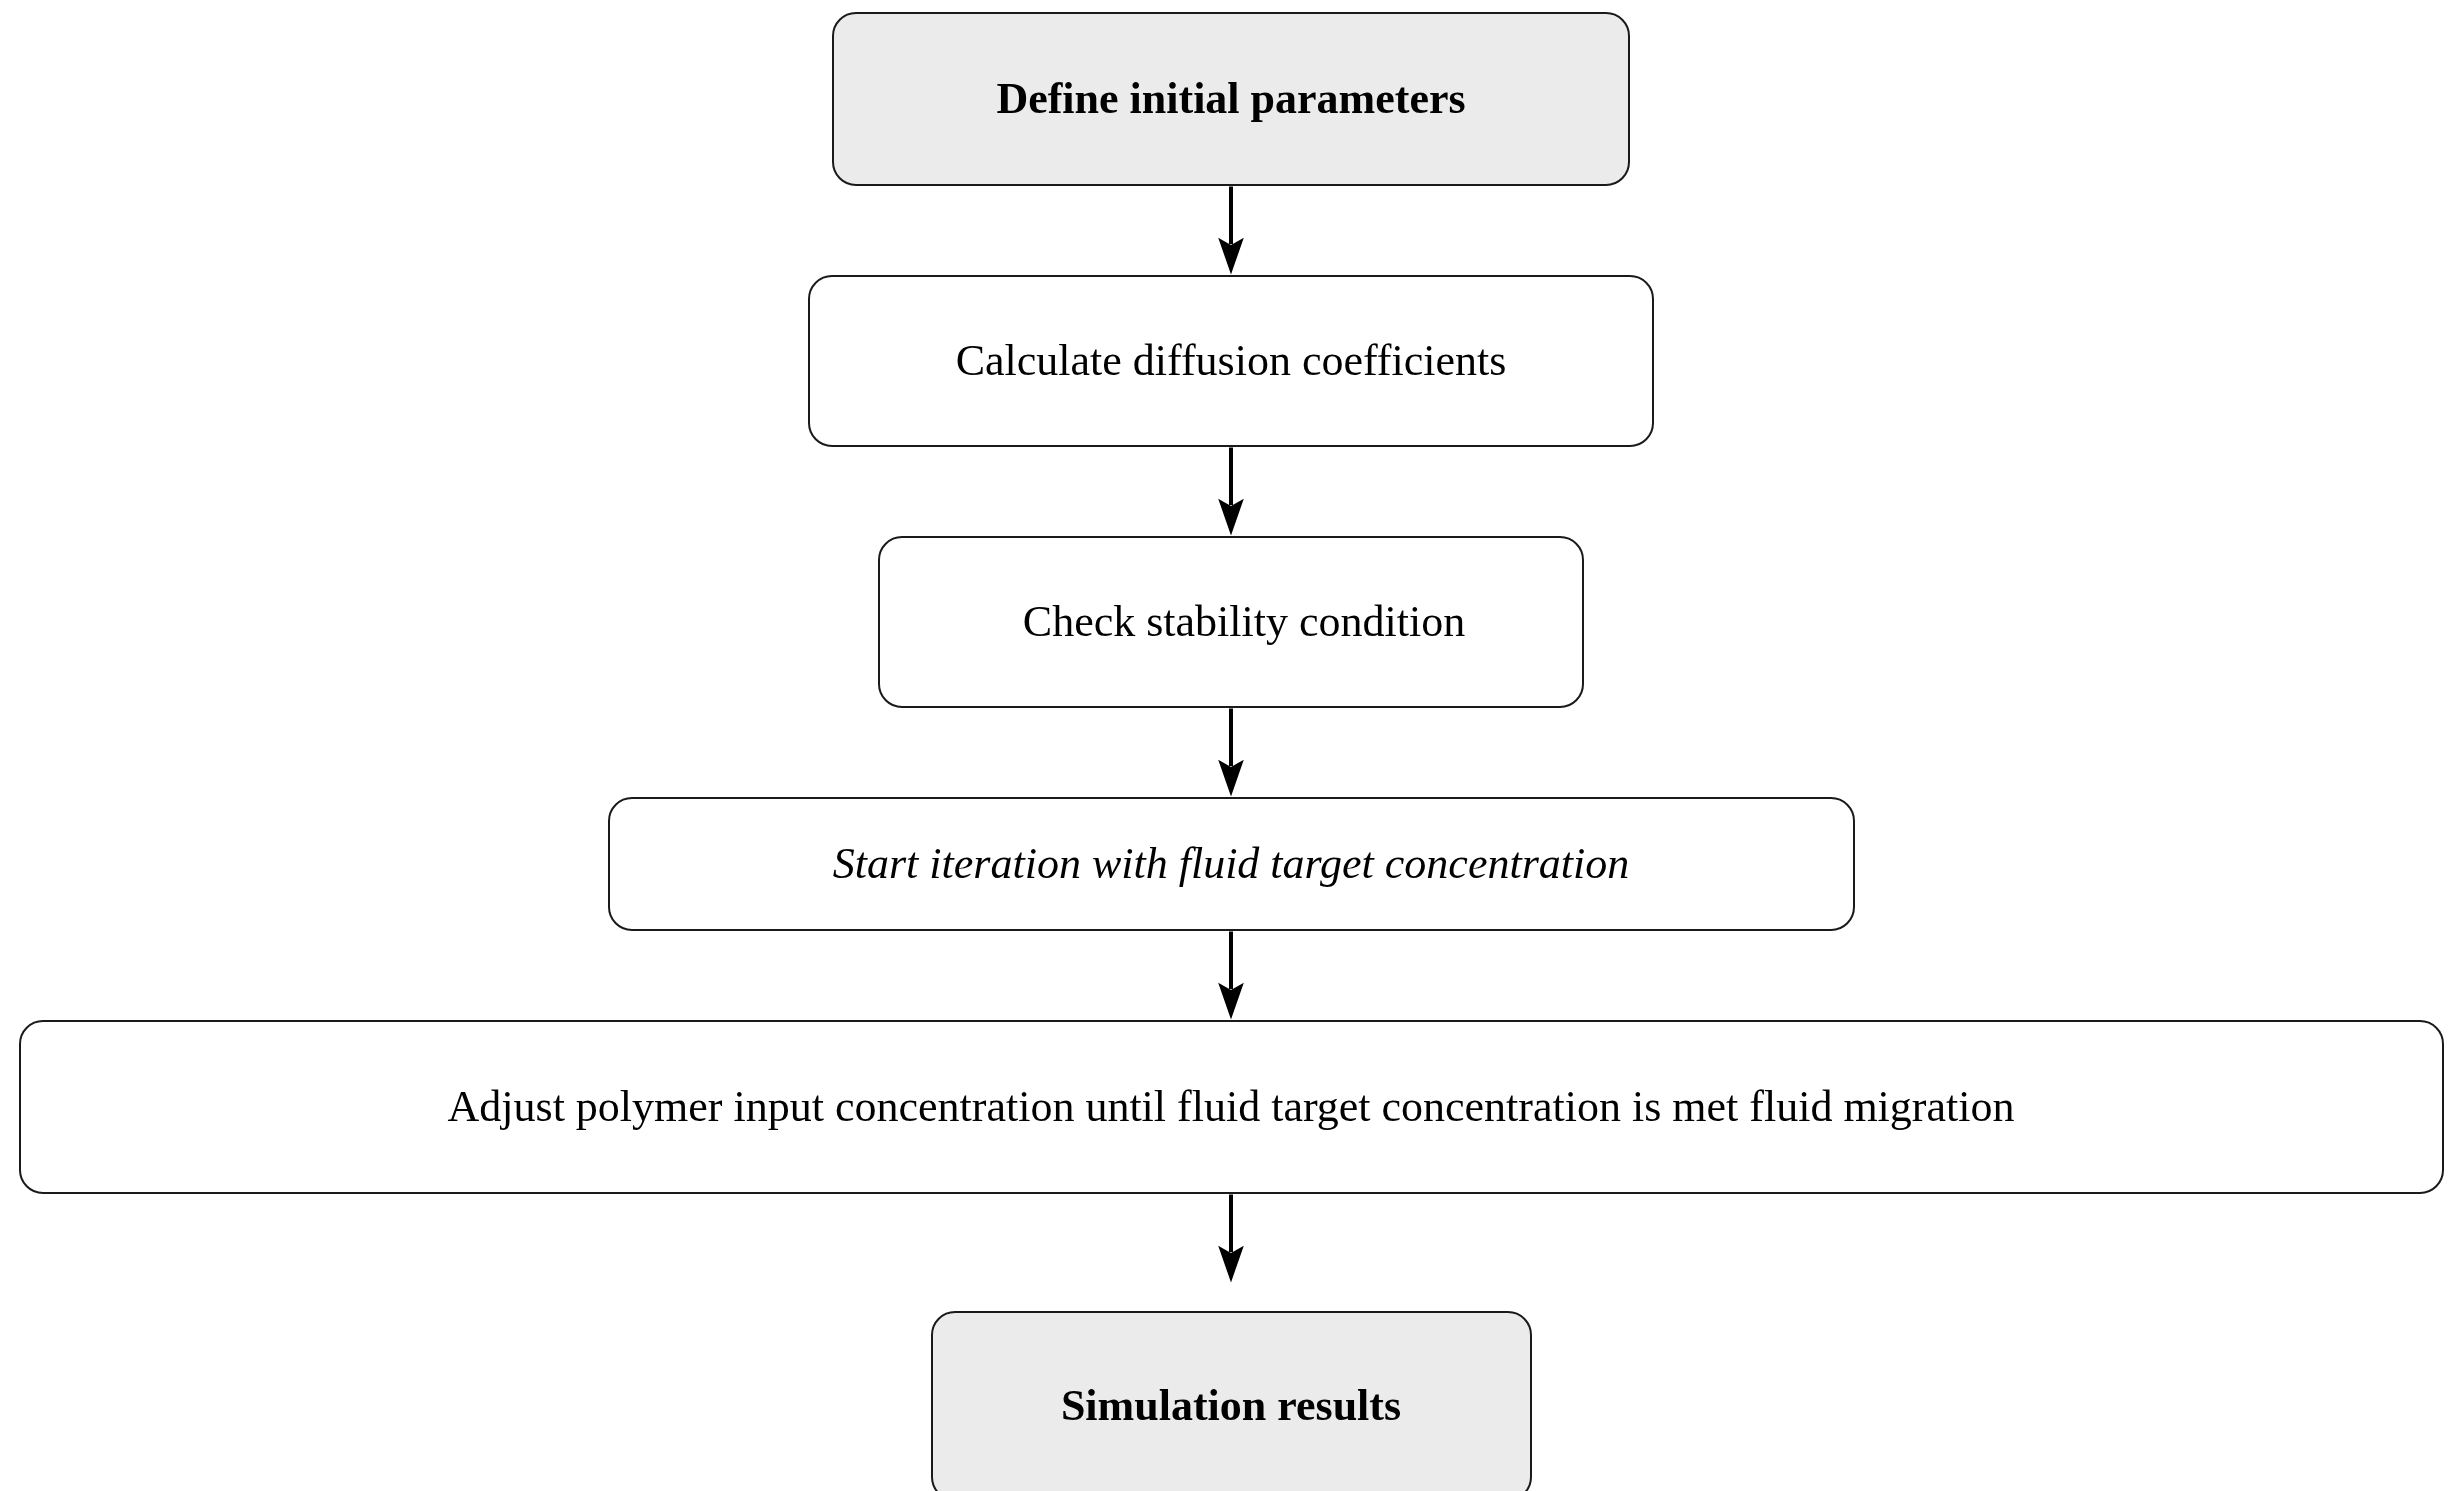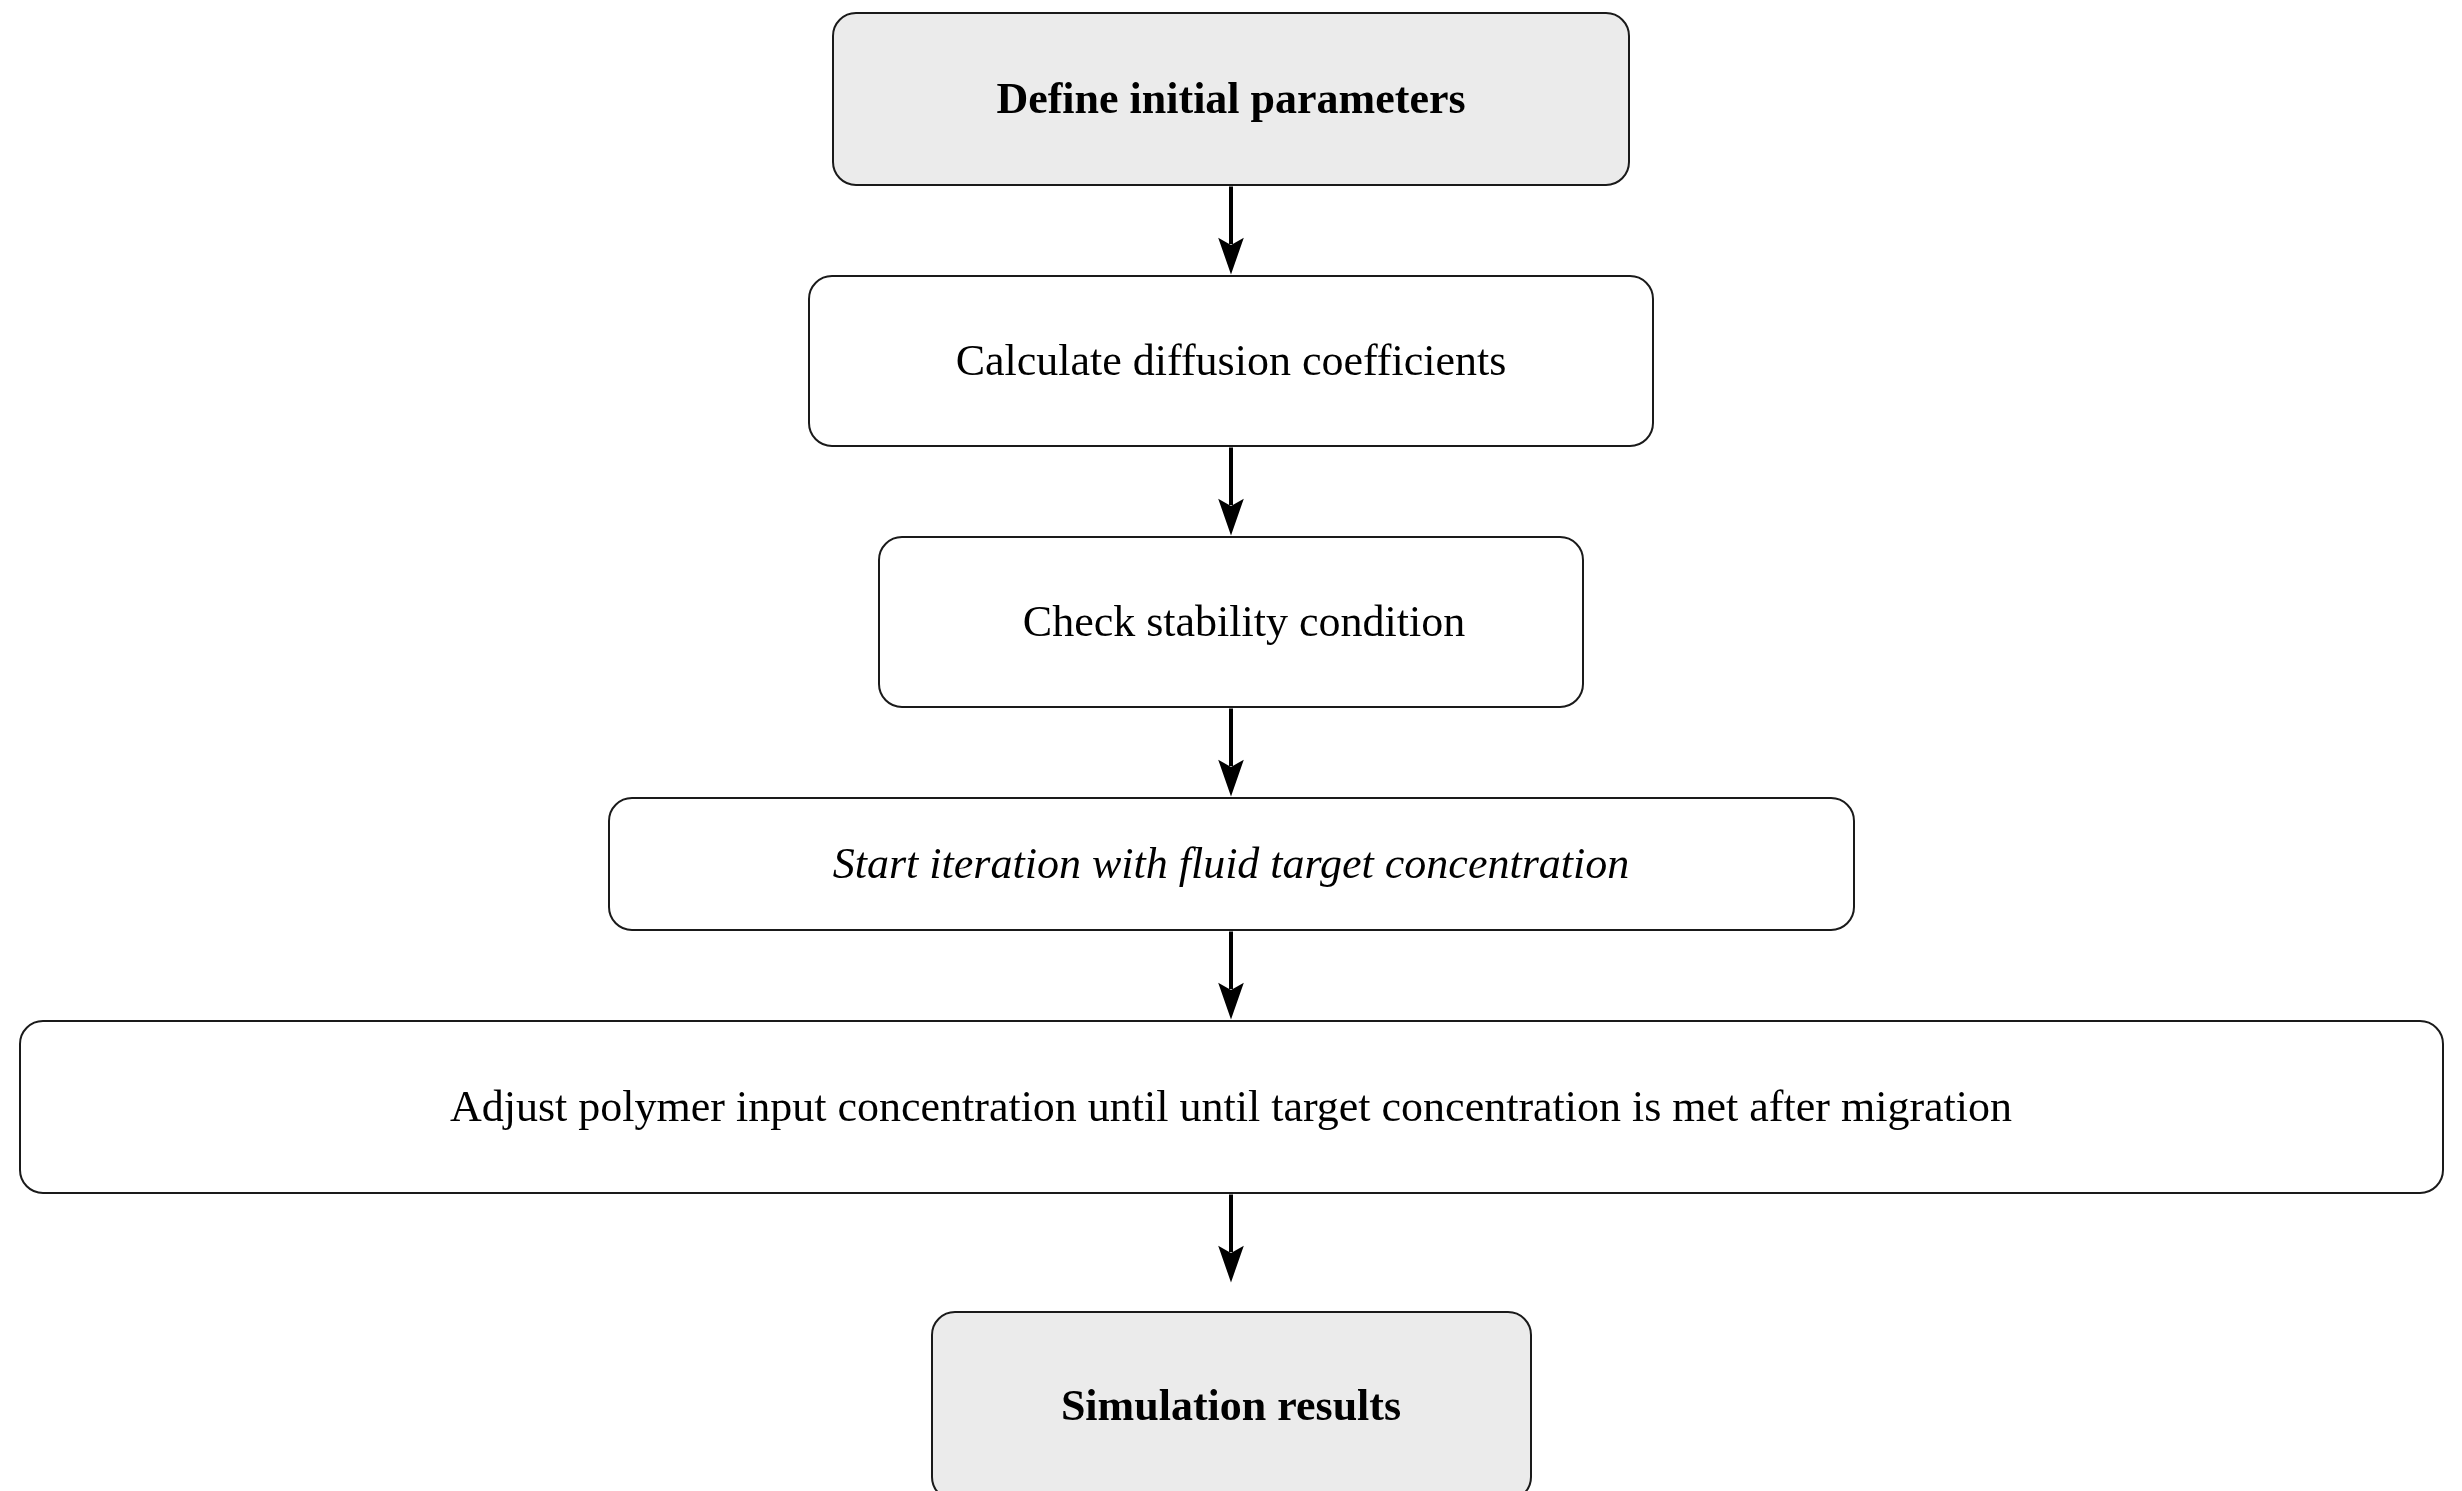--- a/index.html
+++ b/index.html
@@ -106,21 +106,21 @@
   <div class="node process node-4">
     <span class="node-label">Start iteration with fluid target concentration</span>
   </div>
 
   <svg class="arrow" viewBox="0 0 40 110" xmlns="http://www.w3.org/2000/svg">
     <line x1="20" y1="0" x2="20" y2="72"></line>
     <polygon points="20,110 4,64 20,73 36,64"></polygon>
   </svg>
 
   <div class="node process node-5">
-    <span class="node-label">Adjust polymer input concentration until until target concentration is met after migration</span>
+    <span class="node-label">Adjust polymer input concentration until fluid target concentration is met fluid migration</span>
   </div>
 
   <svg class="arrow" viewBox="0 0 40 110" xmlns="http://www.w3.org/2000/svg">
     <line x1="20" y1="0" x2="20" y2="72"></line>
     <polygon points="20,110 4,64 20,73 36,64"></polygon>
   </svg>
 
   <div class="node terminal node-6">
     <span class="node-label">Simulation results</span>
   </div>

